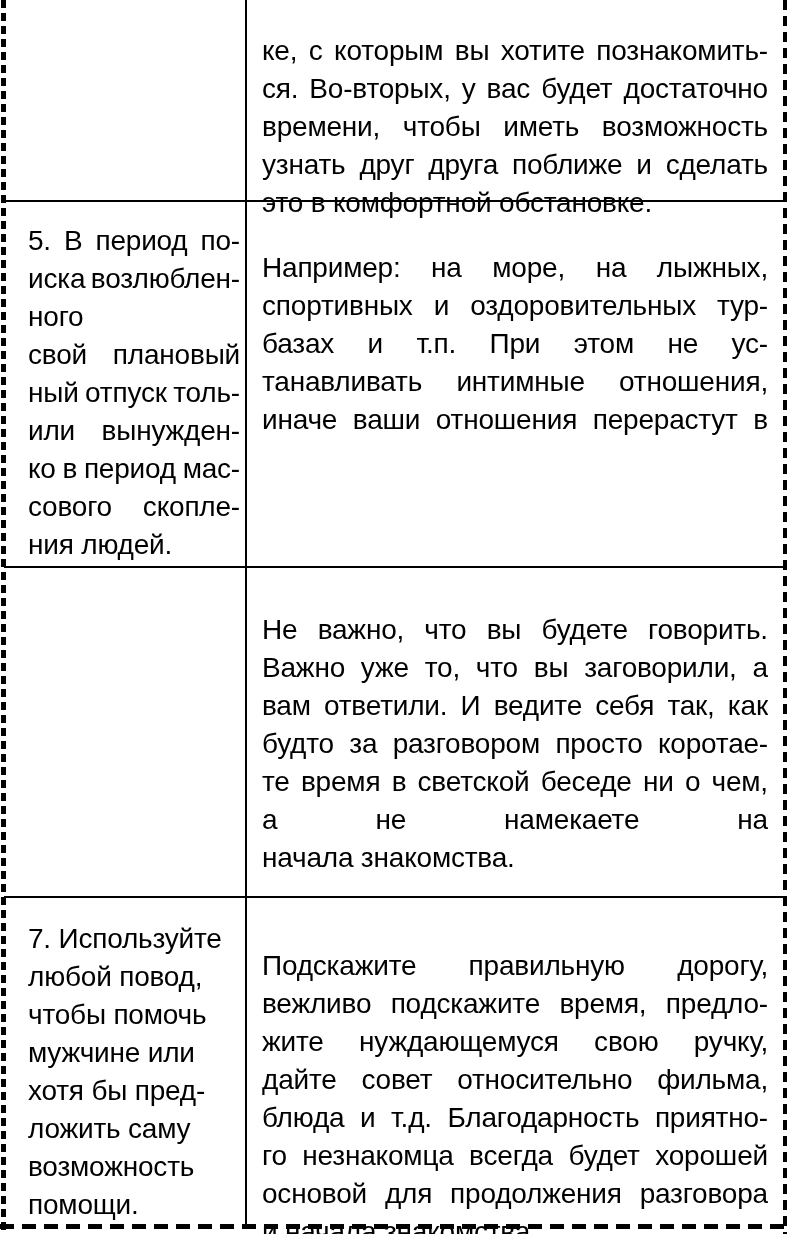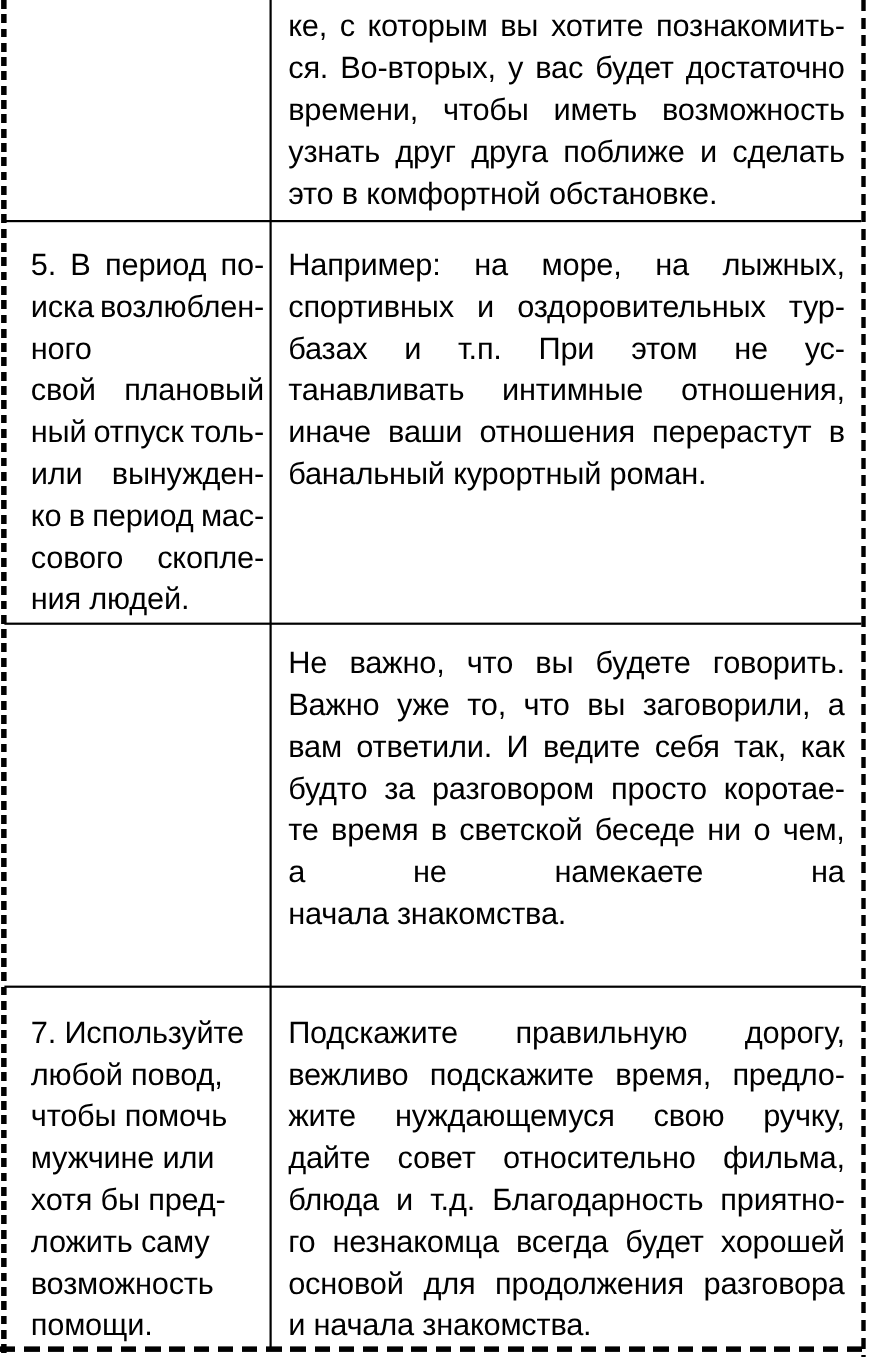--- a/index.html
+++ b/index.html
@@ -35,21 +35,21 @@
 
   
   .cell{
     position:absolute;
     font-size:28px;
     line-height:38px;
     letter-spacing:-0.2px;
     overflow:hidden;
   }
   .cell-left{left:28px;width:212px;}
-  .cell-right{left:262px;width:506px;}
+  .cell-right{left:262px;width:506px;margin-top:27px;}
   .r1{top:5px;}
   .r2{top:222px;}
   .r3{top:584px;}
   .r4{top:920px;}
   .line{height:38px;white-space:pre;}
   .line.jl{display:flex;justify-content:space-between;}
 </style>
 </head>
 <body>
 
@@ -82,21 +82,20 @@
       <div class="line jl"><span>ко</span><span>в</span><span>период</span><span>мас-</span></div>
       <div class="line jl"><span>сового</span><span>скопле-</span></div>
       <div class="line">ния людей.</div>
     </div>
   <div class="cell cell-right r2 justify">
       <div class="line jl"><span>Например:</span><span>на</span><span>море,</span><span>на</span><span>лыжных,</span></div>
       <div class="line jl"><span>спортивных</span><span>и</span><span>оздоровительных</span><span>тур-</span></div>
       <div class="line jl"><span>базах</span><span>и</span><span>т.п.</span><span>При</span><span>этом</span><span>не</span><span>ус-</span></div>
       <div class="line jl"><span>танавливать</span><span>интимные</span><span>отношения,</span></div>
       <div class="line jl"><span>иначе</span><span>ваши</span><span>отношения</span><span>перерастут</span><span>в</span></div>
-      <div class="line">банальный курортный роман.</div>
     </div>
 
   <div class="cell cell-right r3 justify">
       <div class="line jl"><span>Не</span><span>важно,</span><span>что</span><span>вы</span><span>будете</span><span>говорить.</span></div>
       <div class="line jl"><span>Важно</span><span>уже</span><span>то,</span><span>что</span><span>вы</span><span>заговорили,</span><span>а</span></div>
       <div class="line jl"><span>вам</span><span>ответили.</span><span>И</span><span>ведите</span><span>себя</span><span>так,</span><span>как</span></div>
       <div class="line jl"><span>будто</span><span>за</span><span>разговором</span><span>просто</span><span>коротае-</span></div>
       <div class="line jl"><span>те</span><span>время</span><span>в</span><span>светской</span><span>беседе</span><span>ни</span><span>о</span><span>чем,</span></div>
       <div class="line jl"><span>а</span><span>не</span><span>намекаете</span><span>на</span></div>
       <div class="line">начала знакомства.</div>

